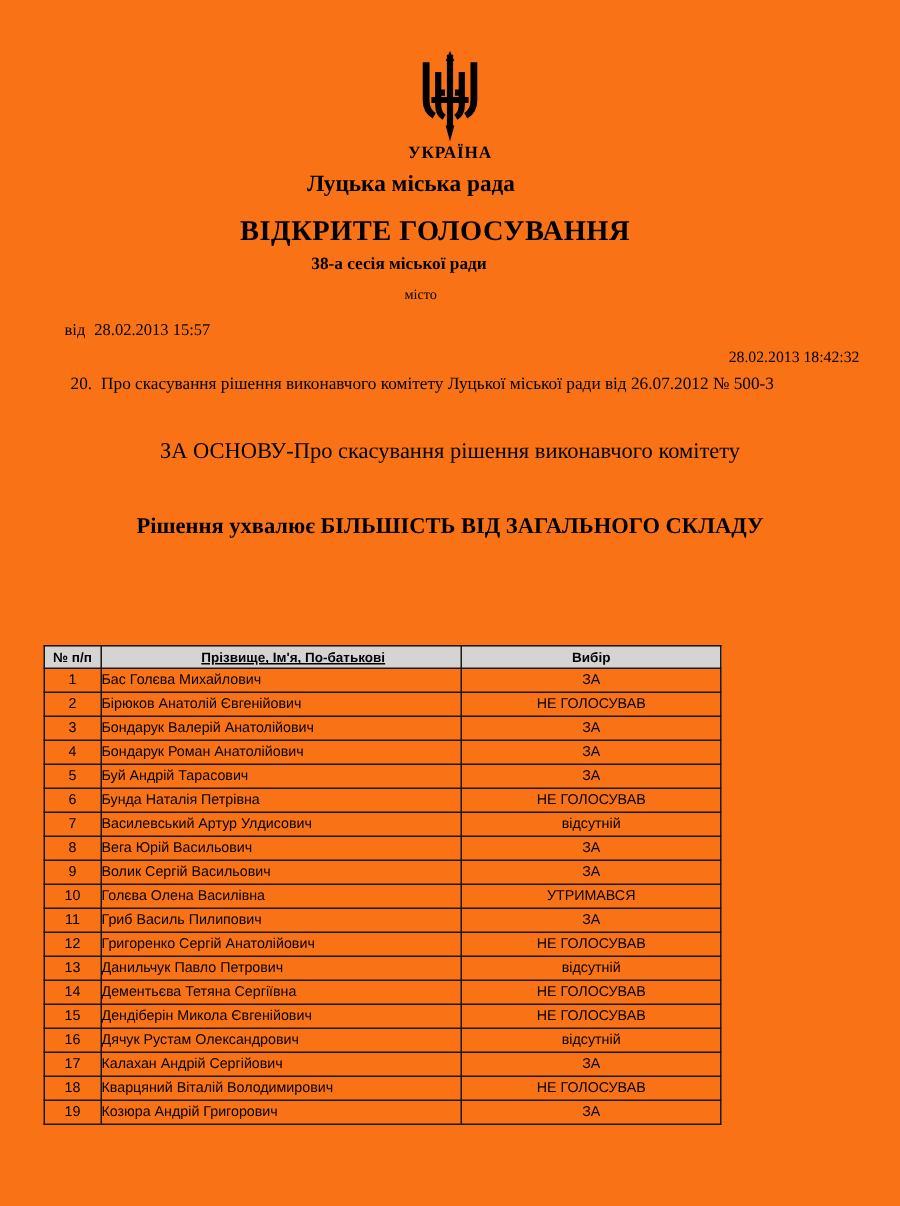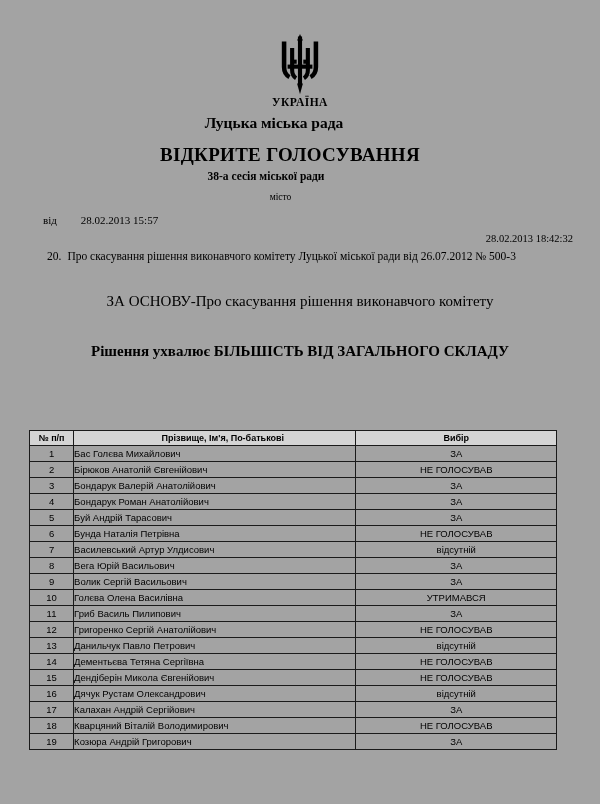--- a/index.html
+++ b/index.html
@@ -13,21 +13,21 @@
     position: relative;
     font-family: "Liberation Serif", "DejaVu Serif", serif;
     color: #000000;
     overflow: hidden;
   }
 
   .page {
     position: relative;
     width: 600px;
     height: 804px;
-    background: #a3a3a3;
+    background: #f97316;
   }
 
   
   .emblem-wrap {
     position: absolute;
     top: 34px;
     left: 0;
     width: 600px;
     text-align: center;
   }
@@ -87,21 +87,21 @@
     text-align: center;
     font-size: 9.5px;
   }
   .meta-from {
     position: absolute;
     top: 214px;
     left: 43px;
     font-size: 11px;
   }
   .meta-from .lbl {
-    margin-right: 24px;
+    margin-right: 6px;
   }
   .meta-stamp {
     position: absolute;
     top: 233px;
     left: 0;
     width: 573px;
     text-align: right;
     font-size: 10.5px;
   }
 
@@ -138,21 +138,21 @@
     font-size: 15px;
     font-weight: bold;
     line-height: 1.3;
   }
 
   
   .vote-table {
     position: absolute;
     top: 430px;
     left: 29px;
-    width: 528px;
+    width: 452px;
     border-collapse: collapse;
     font-family: "Liberation Sans", "DejaVu Sans", sans-serif;
   }
   .vote-table th,
   .vote-table td {
     border: 1px solid #1a1a1a;
     padding: 0;
     height: 15px;
     line-height: 15px;
     font-size: 9.5px;
@@ -162,21 +162,21 @@
     background: #d4d4d4;
     font-weight: bold;
     font-size: 9px;
     text-align: center;
     height: 14px;
     line-height: 14px;
   }
   .col-num   { width: 46px;  text-align: center; }
   .col-name  { width: 284px; text-align: left; padding-left: 5px; }
   .col-vote  { width: 212px; text-align: center; font-size: 11px; }
-  .vote-table thead .col-name { text-align: center; padding-left: 16px; }
+  .vote-table thead .col-name { text-align: center; padding-left: 16px; text-decoration: underline; }
   .vote-table thead .col-vote { font-size: 9px; }
 </style>
 </head>
 <body>
 
 <div class="page">
 
   <div class="emblem-wrap">
     <svg viewBox="0 0 100 150" xmlns="http://www.w3.org/2000/svg" aria-hidden="true">
       <g fill="#000000">

